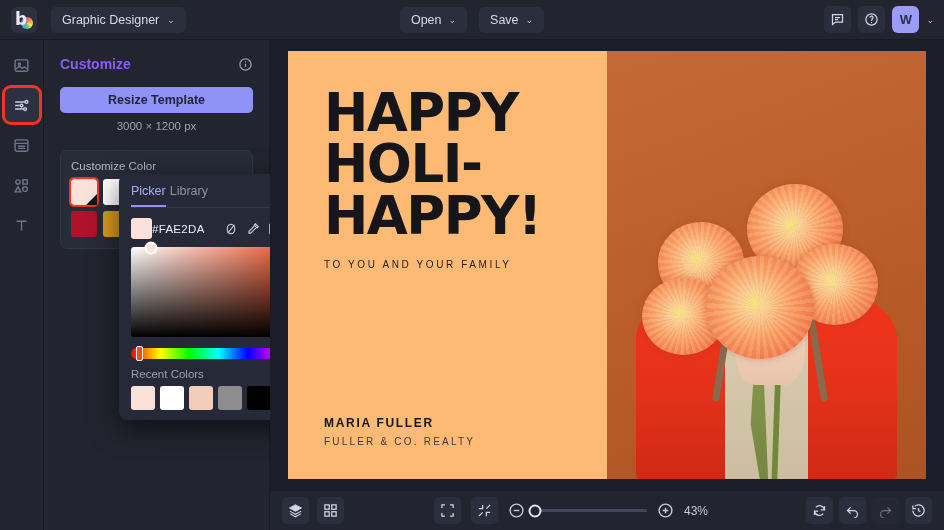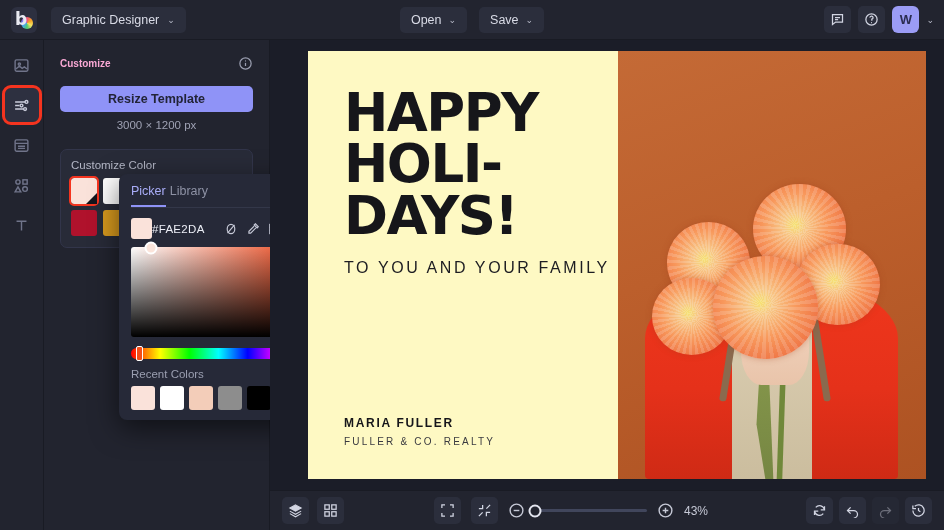--- a/index.html
+++ b/index.html
@@ -77,21 +77,21 @@
   }
   .rail-item.sel { background: #2d3040; outline: 3px solid #f5341f; }
 
   
   .panel {
     position: absolute; top: 40px; left: 44px; width: 226px; height: 490px;
     background: #22242f; border-right: 1px solid #191b24;
     padding: 16px;
   }
   .panel-head { display: flex; align-items: center; justify-content: space-between; }
-  .panel-title { color: #f9a8d4; font-size: 10px; font-weight: bold; }
+  .panel-title { color: #8b5cf6; font-size: 14px; font-weight: bold; }
   .resize-btn {
     margin-top: 15px; width: 100%; height: 26px; border-radius: 5px;
     background: #8f93f7; color: #222437; font-size: 12.5px; font-weight: bold;
     display: flex; align-items: center; justify-content: center; cursor: pointer;
   }
   .dims { margin-top: 7px; text-align: center; color: #9fa2b4; font-size: 11.5px; }
   .bg-card {
     margin-top: 18px; background: #282b38; border: 1px solid #32354a;
     border-radius: 7px; padding: 9px 10px 11px;
   }
@@ -148,30 +148,30 @@
   
   .canvas-area {
     position: absolute; top: 40px; left: 270px; width: 674px; height: 450px;
     background: #1b1d28;
     display: flex; align-items: center; justify-content: center;
   }
   .artboard {
     width: 638px; height: 428px; display: flex; overflow: hidden; position: relative;
   }
   .art-left {
-    width: 50%; height: 100%; background: #fef9c3;
-    padding: 36px 0 0 36px; position: relative; margin-left: 20px;
+    width: 50%; height: 100%; background: #fdba74;
+    padding: 36px 0 0 36px; position: relative;
   }
   .headline {
     font-family: "DejaVu Sans", sans-serif;
     font-weight: bold; font-size: 53px; line-height: .97;
     color: #16161a; letter-spacing: -1.5px;
   }
   .subline {
-    margin-top: 18px; font-size: 16px; letter-spacing: 2.6px;
+    margin-top: 18px; font-size: 10px; letter-spacing: 2.6px;
     color: #1d1d22; font-family: "Liberation Sans", sans-serif;
   }
   .sig {
     position: absolute; bottom: 32px; left: 36px;
   }
   .sig-name {
     font-size: 12px; font-weight: bold; letter-spacing: 1.7px; color: #16161a;
   }
   .sig-co {
     margin-top: 6px; font-size: 10px; letter-spacing: 2.2px; color: #3a3a40;
@@ -410,21 +410,21 @@
     <div class="rc-sw" style="background:#ca9d85"></div>
   </div>
 </div>
 
 <div class="canvas-area">
   <div class="artboard">
     <div class="art-left">
       <div class="headline">
         <div>HAPPY</div>
         <div>HOLI-</div>
-        <div>DAYS!</div>
+        <div>HAPPY!</div>
       </div>
       <div class="subline">TO YOU AND YOUR FAMILY</div>
       <div class="sig">
         <div class="sig-name">MARIA FULLER</div>
         <div class="sig-co">FULLER &amp; CO. REALTY</div>
       </div>
     </div>
 
     <div class="art-right">
       <div class="sweater"></div>

